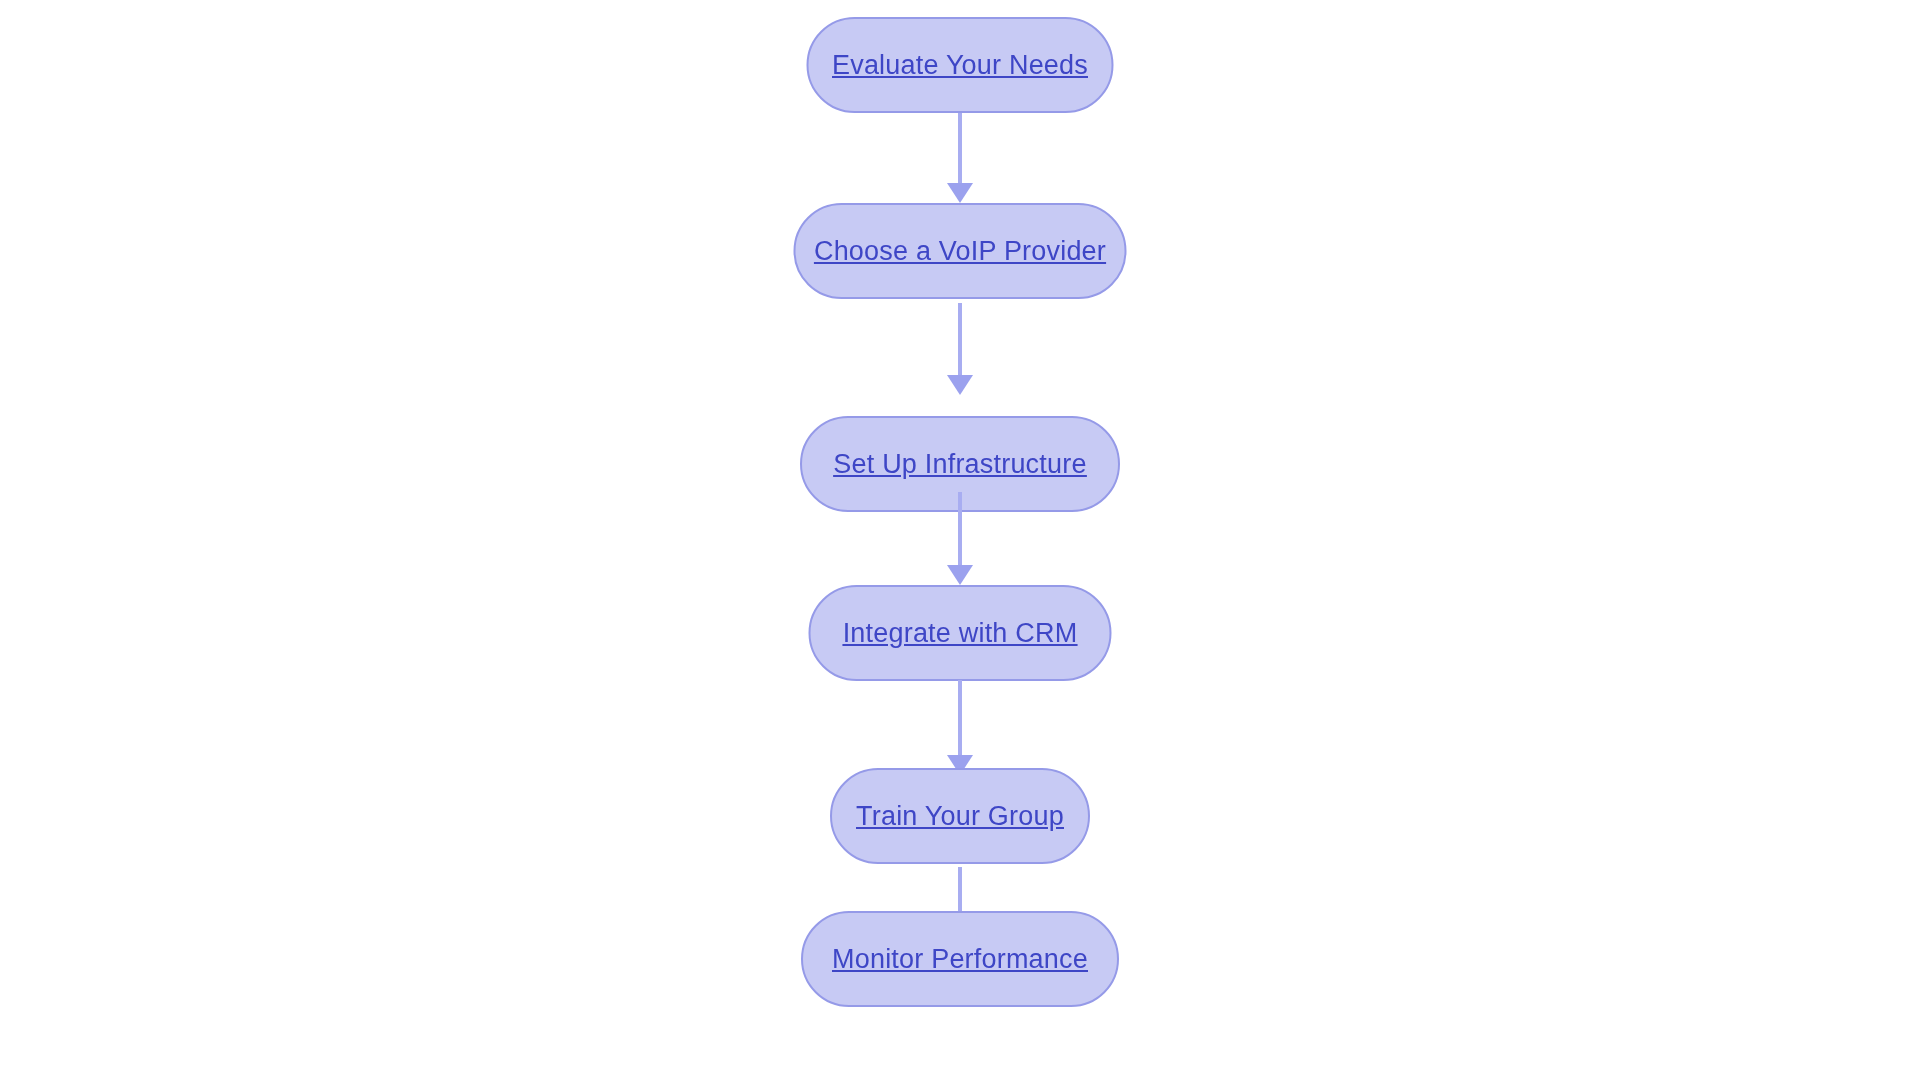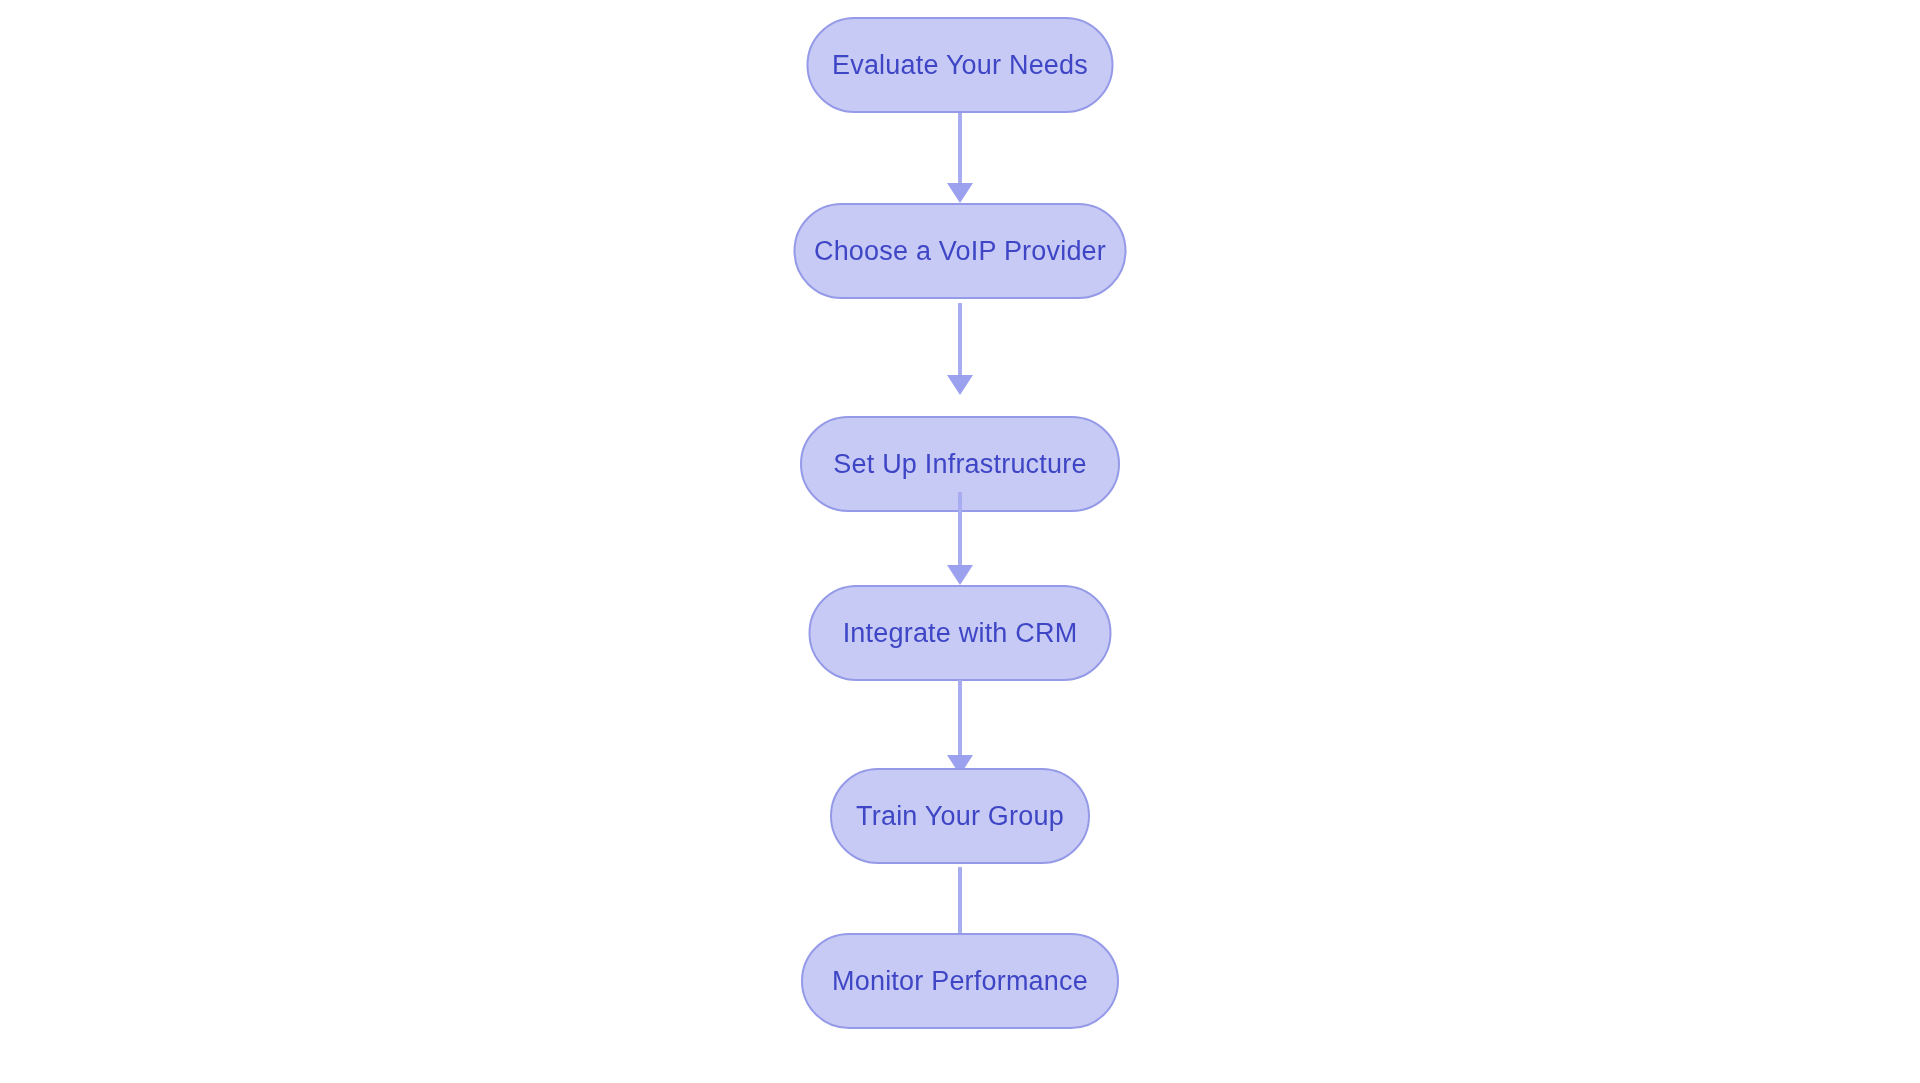--- a/index.html
+++ b/index.html
@@ -3,21 +3,21 @@
 <meta charset="utf-8">
 <style>
   :root {
     --background: #ffffff;
     --node-fill: #c7caf4;
     --node-border: #959ae8;
     --node-text: #3e46c6;
     --arrow: #9ba1ee;
     --arrow-stem: #a8adf1;
   }
-  * { box-sizing: border-box; }
+  * { box-sizing: border-box; text-decoration: underline; }
   html, body {
     margin: 0;
     padding: 0;
     background: var(--background);
     font-family: "Liberation Sans", "DejaVu Sans", sans-serif;
   }
   .canvas {
     position: relative;
     width: 1920px;
     height: 1083px;
@@ -38,21 +38,21 @@
     color: var(--node-text);
     font-size: 27px;
     letter-spacing: 0.2px;
     white-space: nowrap;
   }
   .n0 { top: 17px;  width: 307px; }
   .n1 { top: 203px; width: 333px; }
   .n2 { top: 395px; width: 320px; margin-top: 21px; }
   .n3 { top: 585px; width: 303px; text-align: right; }
   .n4 { top: 768px; width: 260px; }
-  .n5 { top: 933px; width: 318px; }
+  .n5 { top: 911px; width: 318px; }
 
   .arrow {
     position: absolute;
     left: 50%;
     transform: translateX(-50%);
     width: 26px;
     display: flex;
     flex-direction: column;
     align-items: center;
   }

